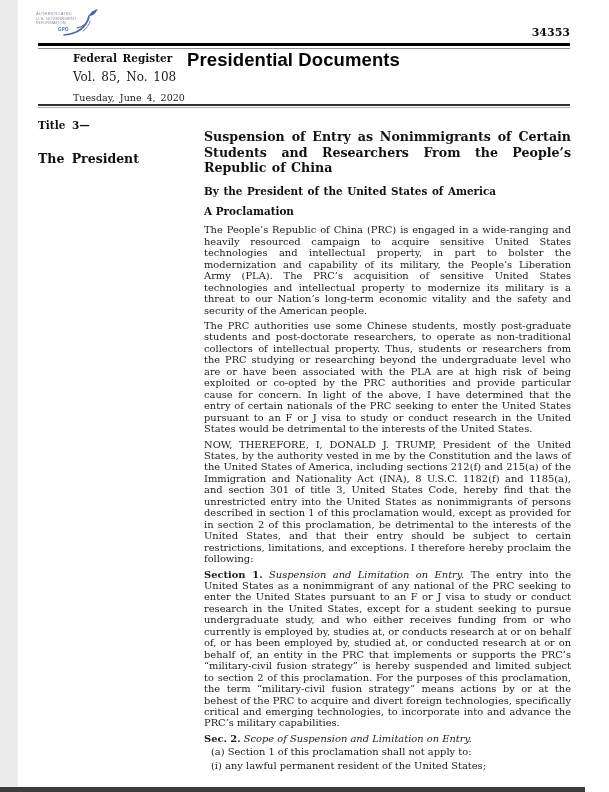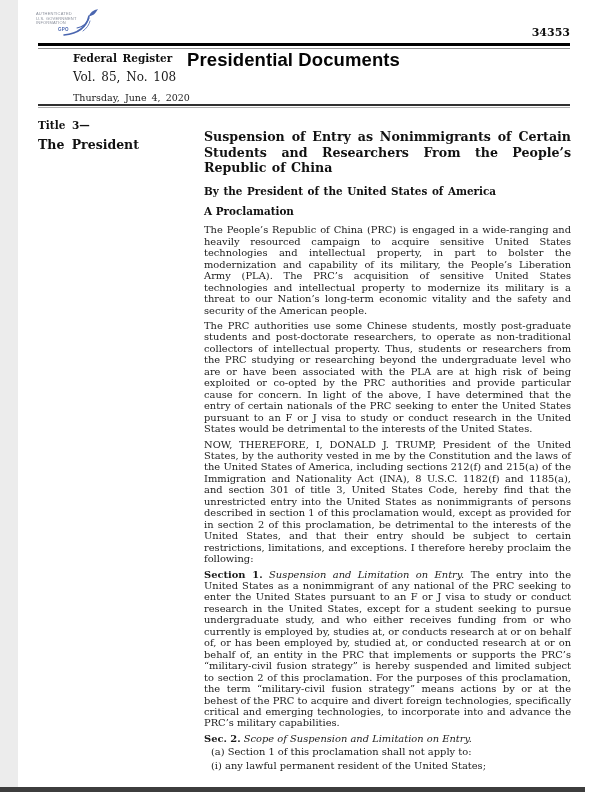--- a/index.html
+++ b/index.html
@@ -31,21 +31,21 @@
   .masthead { position:absolute; left:38px; top:52px; width:160px;margin-left:35px; }
   .masthead .fr   { font-weight:bold; font-size:10.5px; color:#101010; word-spacing:2px; }
   .masthead .vol  { font-size:12px; margin-top:6px; word-spacing:2px; }
   .masthead .date { font-size:9.5px; margin-top:8px; word-spacing:2px; }
 
   .pd-heading { position:absolute; left:187px; top:49px; font-family:"Liberation Sans","DejaVu Sans",sans-serif; font-weight:bold; font-size:18.5px; color:#050505; letter-spacing:.1px; }
 
   
   .sidebar { position:absolute; left:38px; top:119px; width:150px; }
   .sidebar .title3 { font-weight:bold; font-size:10.5px; word-spacing:3px; color:#111; }
-  .sidebar .pres   { font-weight:bold; font-size:12.5px; word-spacing:3px; margin-top:6px; color:#111; }
+  .sidebar .pres   { font-weight:bold; font-size:12.5px; word-spacing:3px; margin-top:20px; color:#111; }
 
   
   .main { position:absolute; left:204px; top:117px; width:367px; font-size:9.9px; line-height:11.45px; text-align:justify; color:#1b1b1b; }
   .proc-number { font-weight:bold; font-size:10.6px; word-spacing:1.5px; text-align:left; color:#111; }
   .proc-title  { font-weight:bold; font-size:12.6px; line-height:15.5px; margin:12px 0 0 0; word-spacing:1px; color:#111; }
   .byline      { font-weight:bold; font-size:10.4px; margin-top:10px; text-align:left; word-spacing:1px; color:#111; }
   .a-proc      { font-weight:bold; font-size:10.4px; margin-top:9px; text-align:left; color:#111; }
   .main p      { margin:0 0 4px 0; }
   .main p.first { margin-top:7px; }
   .b { font-weight:bold; }
@@ -75,21 +75,21 @@
       <path d="M28 13 C 27 17, 25 20, 21 23" fill="none" stroke="#4a66b0" stroke-width="0.8" stroke-linecap="round"></path>
     </svg>
   </div>
 
   <div class="page-number">34353</div>
   <div class="rule-thick"></div>
 
   <div class="masthead">
     <div class="fr">Federal Register</div>
     <div class="vol">Vol. 85, No. 108</div>
-    <div class="date">Thursday, June 4, 2020</div>
+    <div class="date">Tuesday, June 4, 2020</div>
   </div>
 
   <div class="pd-heading">Presidential Documents</div>
 
   <div class="rule-thin"></div>
 
   <div class="sidebar">
     <div class="title3">Title 3—</div>
     <div class="pres">The President</div>
   </div>

